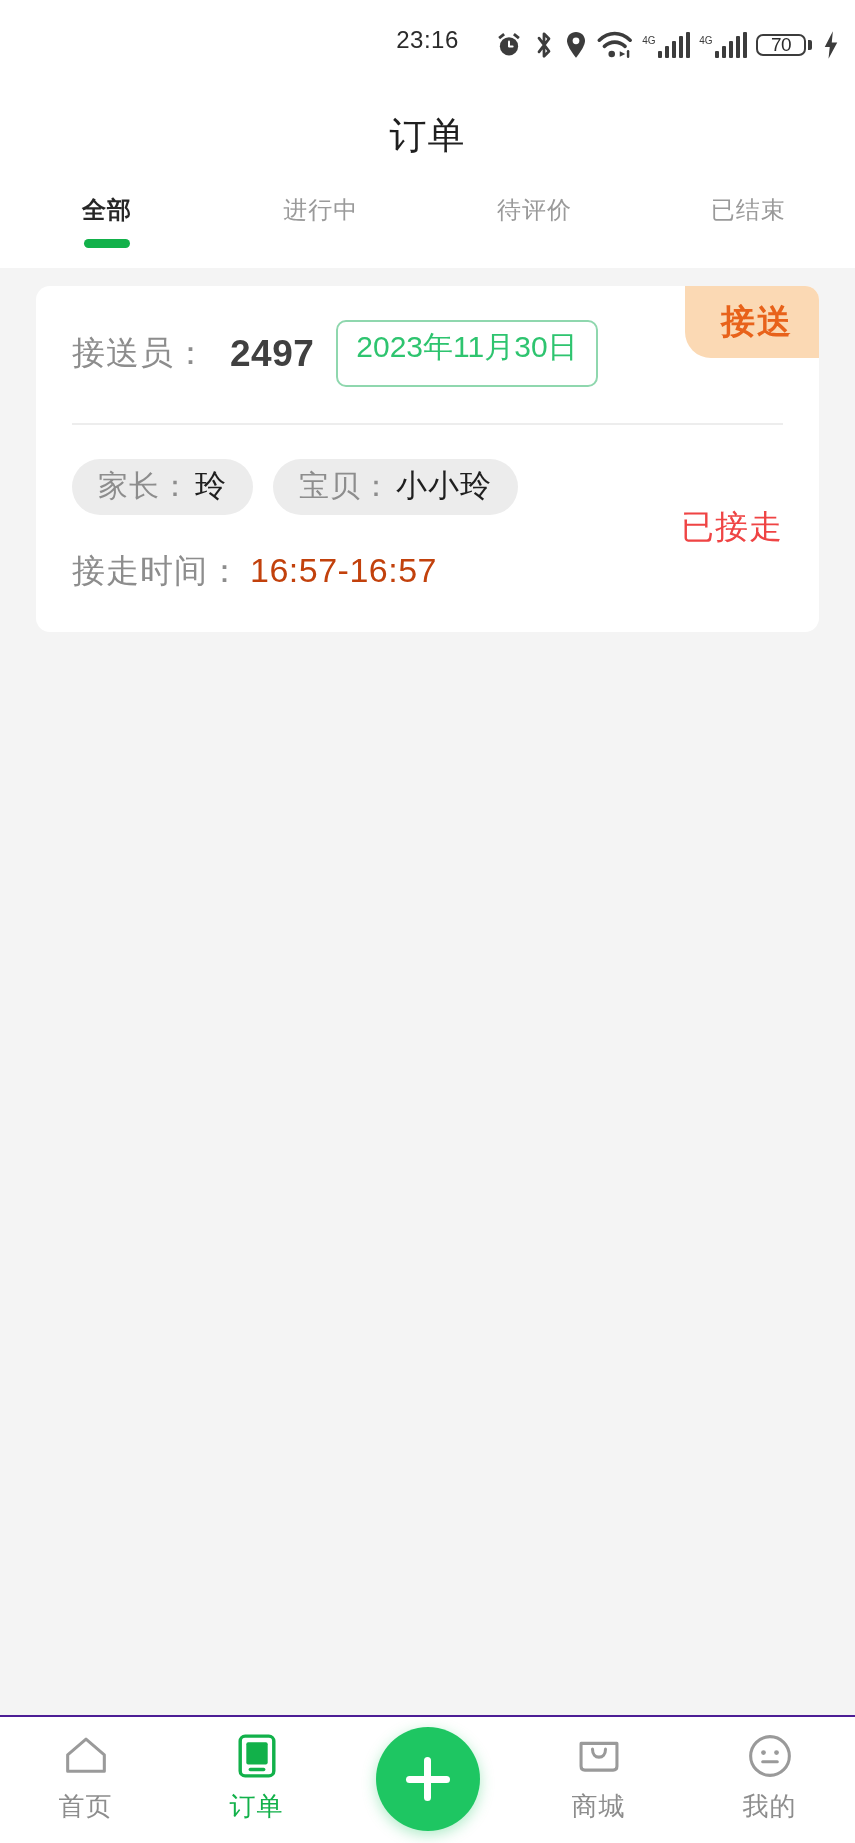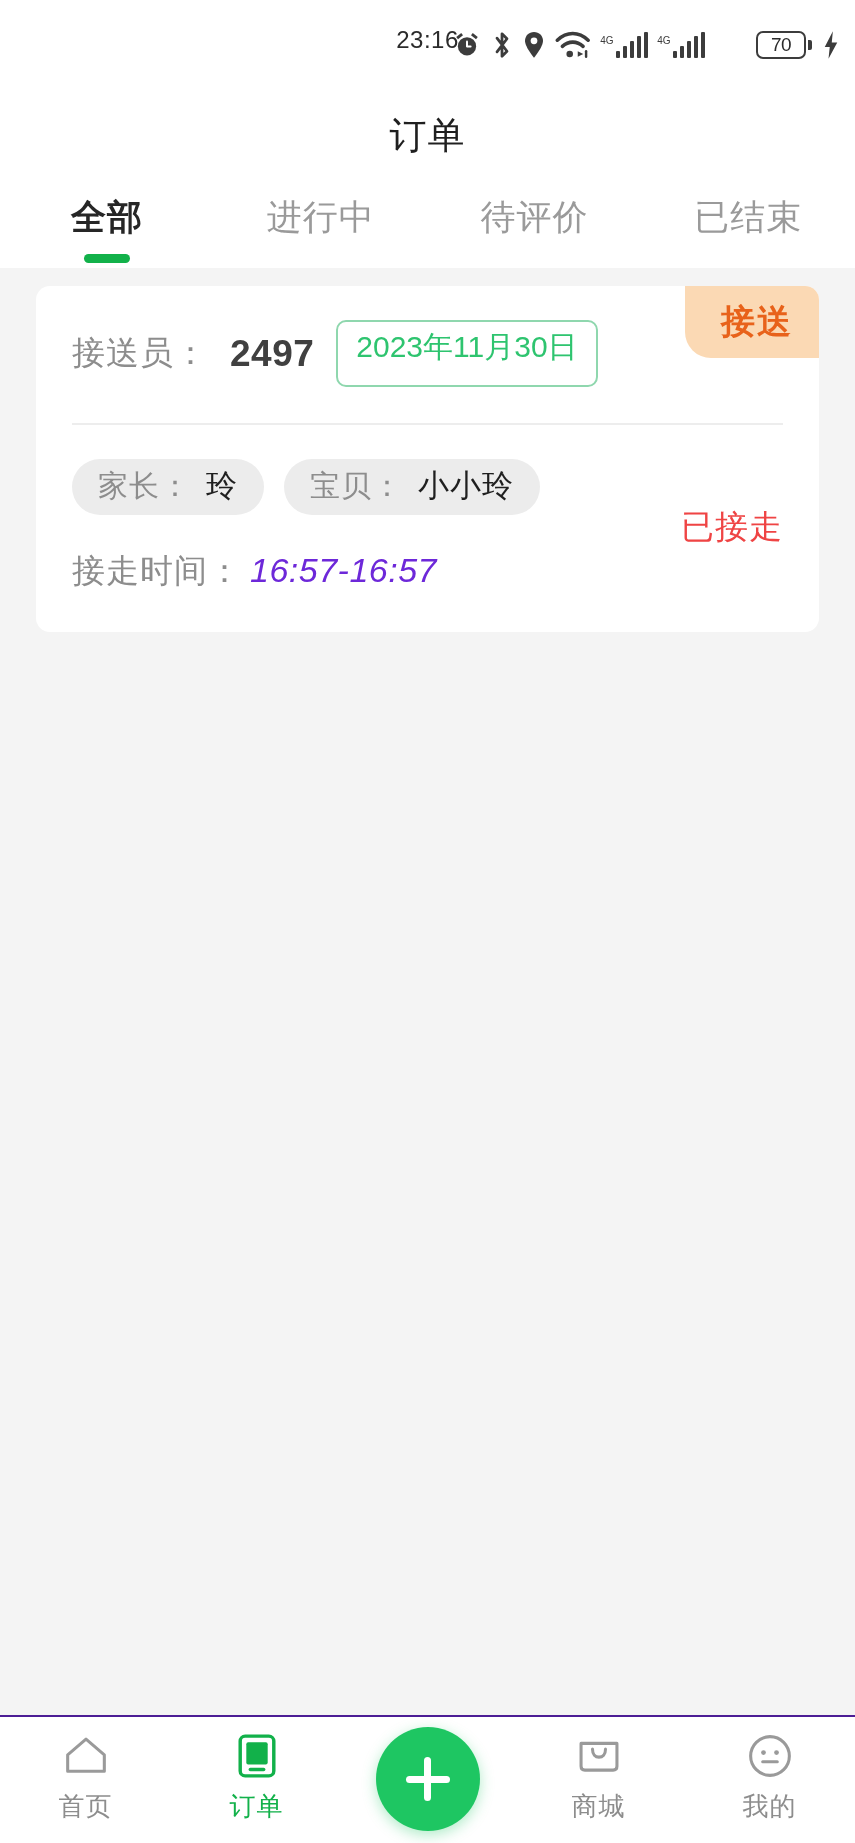--- a/index.html
+++ b/index.html
@@ -59,27 +59,26 @@
   .bars i { display: block; width: 4.5px; background: #3c3c3c; border-radius: 1px; }
   .bars i:nth-child(1) { height: 7px; }
   .bars i:nth-child(2) { height: 12px; }
   .bars i:nth-child(3) { height: 17px; }
   .bars i:nth-child(4) { height: 22px; }
   .bars i:nth-child(5) { height: 26px; }
   .battery {
     display: flex; align-items: center; gap: 2px;
   }
   .batt-body {
-    width: 50px; height: 28px;
+    width: 50px; height: 22px;
     border: 2.5px solid #3c3c3c;
     border-radius: 7px;
     display: flex; align-items: center; justify-content: center;
     font-size: 19px; font-weight: 500; color: #2b2b2b;
     letter-spacing: -0.5px;
-    margin-left: 42px;
   }
   .batt-cap {
     width: 4px; height: 10px; background: #3c3c3c; border-radius: 0 2px 2px 0;
   }
 
   
   .titlebar {
     background: #ffffff;
     height: 92px;
     display: flex; align-items: center; justify-content: center;
@@ -104,21 +103,21 @@
   }
   .tab {
     flex: 1 1 0;
     display: flex;
     flex-direction: column;
     align-items: center;
     position: relative;
     cursor: pointer;
   }
   .tab .tab-label {
-    font-size: 35px;
+    font-size: 24px;
     color: #9a9a9a;
     letter-spacing: 1px;
     position: relative;
     white-space: nowrap;
   }
   .tab.active .tab-label {
     color: #262626;
     font-weight: 700;
   }
   .tab .underline {
@@ -197,21 +196,21 @@
     display: flex;
     gap: 20px;
     align-items: center;
   }
   .chip {
     background: #ececec;
     border-radius: 30px;
     padding: 11px 26px 14px 26px;
     display: flex;
     align-items: baseline;
-    gap: 15px;
+    gap: 4px;
     line-height: 1;
     text-align: right;
   }
   .chip .ck {
     font-size: 30px;
     color: #8d8d8d;
     letter-spacing: 1px;
   }
   .chip .cv {
     font-size: 31px;
@@ -221,23 +220,22 @@
   }
   .row-time {
     margin-top: 34px;
     display: flex;
     align-items: baseline;
     gap: 8px;
     text-align: center;
   }
   .row-time .tv {
     font-size: 34px;
-    color: #6d28d9;
+    color: #c2410c;
     letter-spacing: 0.5px;
-    font-style: italic;
   }
   .status-right {
     position: absolute;
     right: 0;
     top: 46px;
     font-size: 33px;
     color: #ef4444;
     font-weight: 500;
     letter-spacing: 1px;
   }

